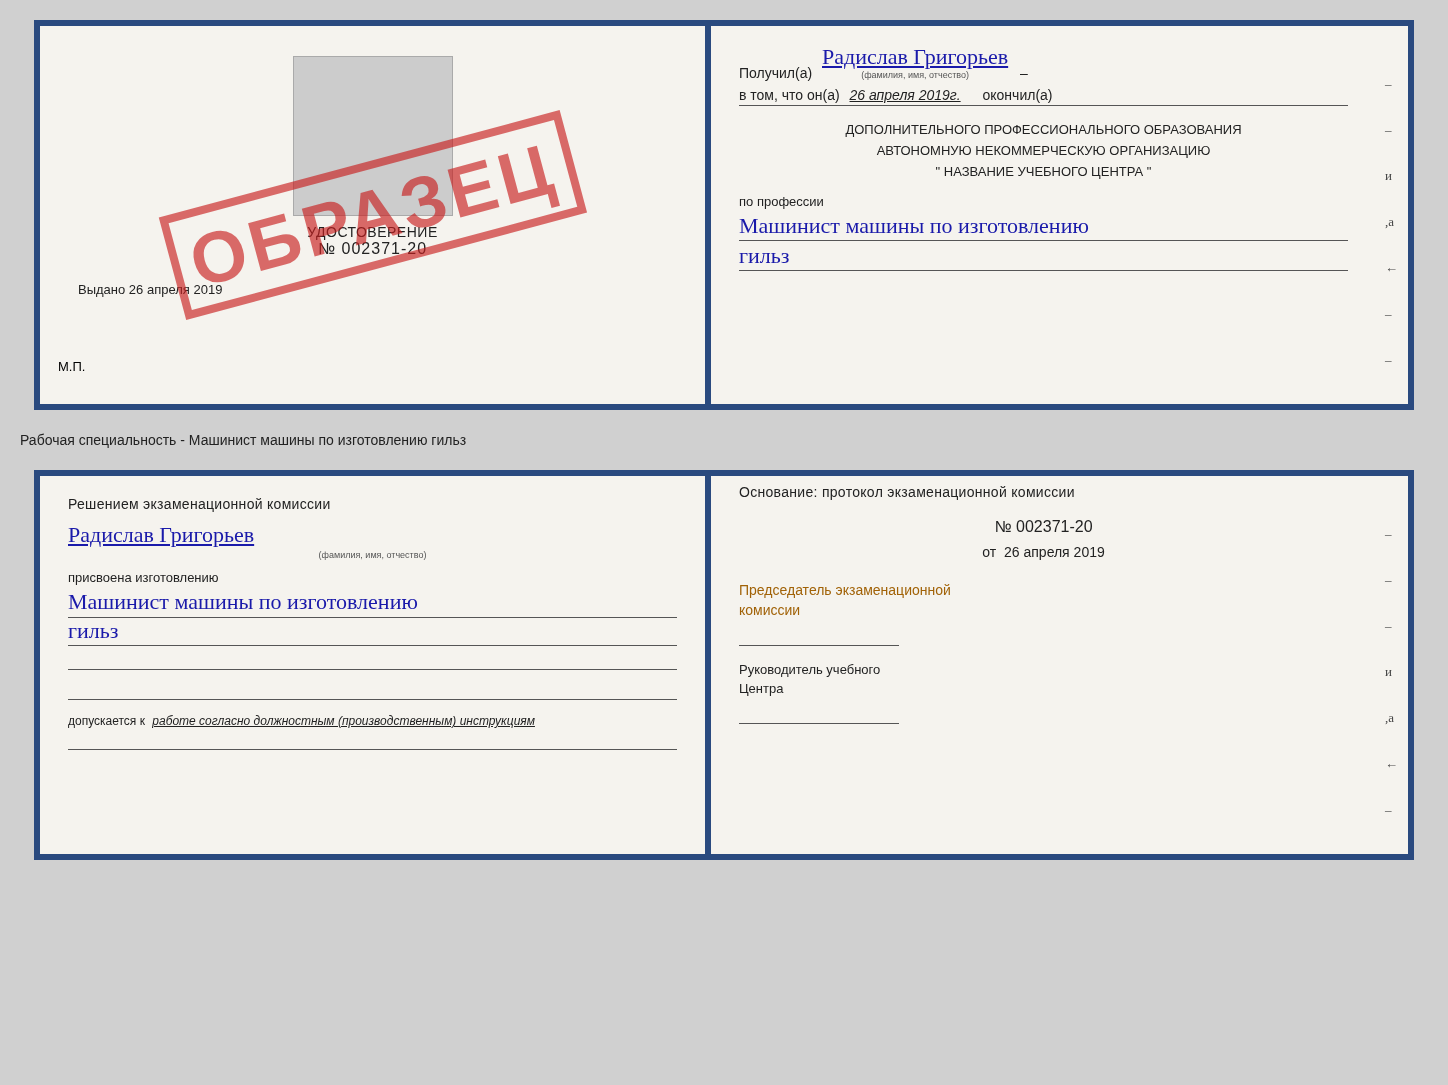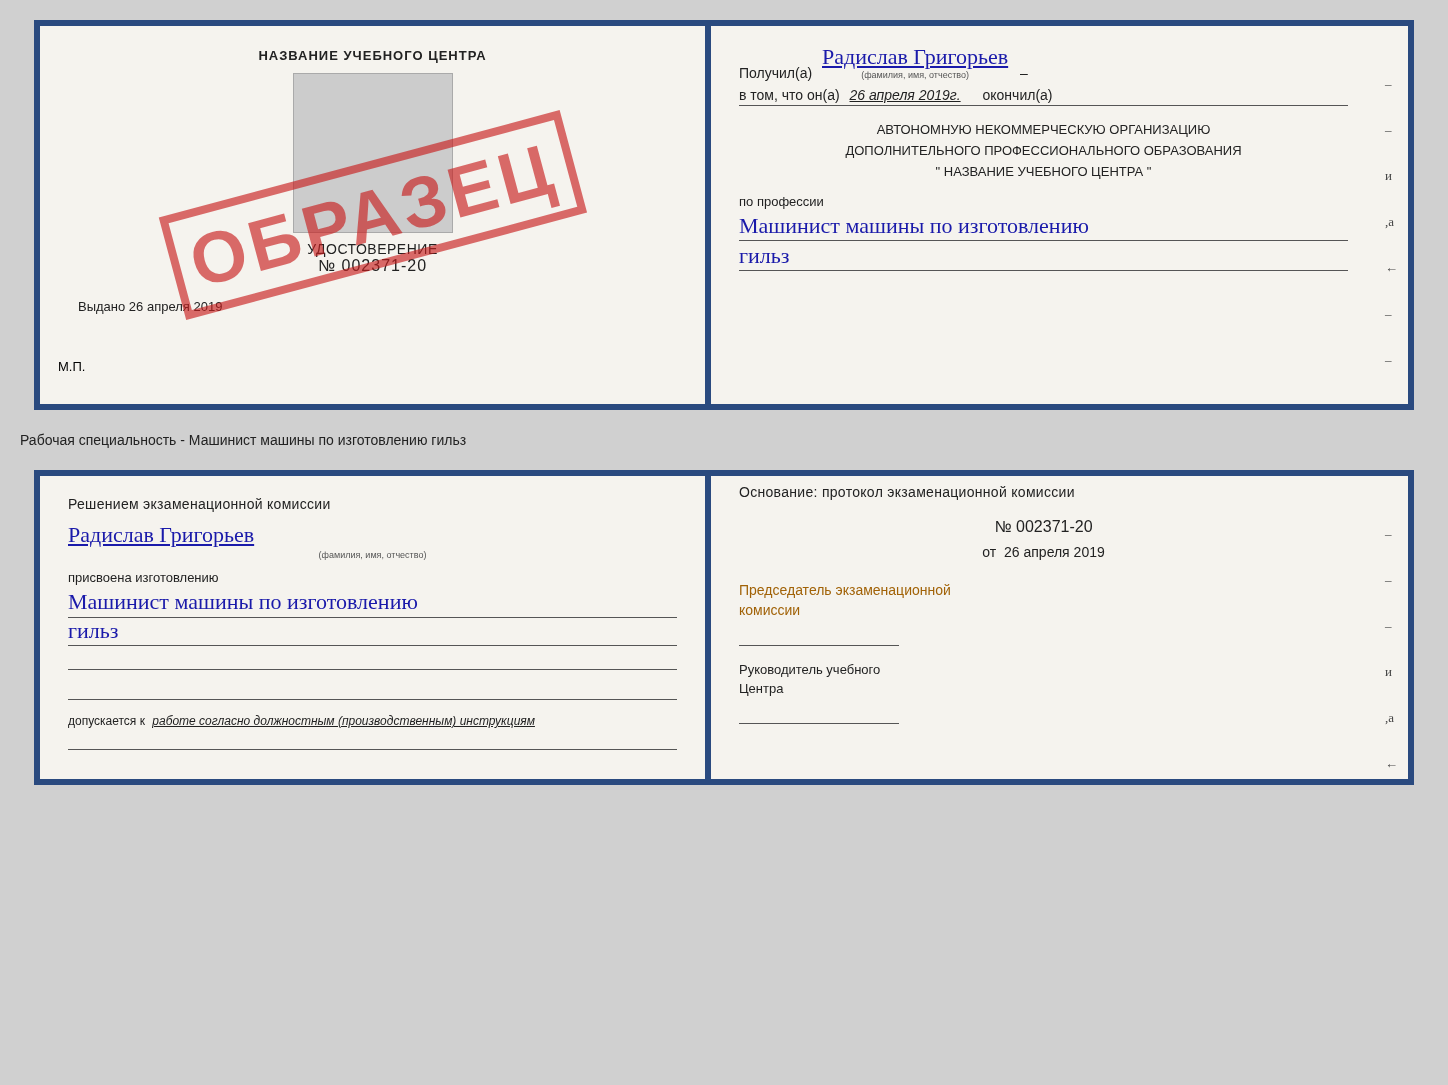--- a/index.html
+++ b/index.html
@@ -23,21 +23,21 @@
       border: 6px solid #2a4a7f;
       background: #f5f3ee;
       position: relative;
       overflow: hidden;
     }
 
     
     .cert-bottom {
       display: flex;
       width: 1380px;
-      height: 315px;
+      height: 390px;
       border: 6px solid #2a4a7f;
       background: #f5f3ee;
       position: relative;
       overflow: hidden;
     }
 
     .cert-left, .cert-right {
       flex: 1;
       padding: 22px 28px;
       position: relative;
@@ -293,21 +293,20 @@
       font-size: 13px;
       color: #444;
     }
   </style>
 </head>
 <body>
 
 <div class="cert-top">
 
   <div class="cert-left">
-    <div class="top-left-title">НАЗВАНИЕ УЧЕБНОГО ЦЕНТРА</div>
 
     <div class="stamp-area">
       <div class="stamp-box"></div>
       <div class="udost-text">УДОСТОВЕРЕНИЕ</div>
       <div class="udost-number">№ 002371-20</div>
     </div>
 
     <div class="vydano-line" style="margin-top:18px;">Выдано 26 апреля 2019</div>
 
     <div class="mp-text">М.П.</div>
@@ -328,22 +327,22 @@
       <span style="margin-left:8px;">–</span>
     </div>
 
     <div style="font-size:14px; font-family:Arial,sans-serif; color:#222; margin-bottom:14px; border-bottom:1px solid #555; padding-bottom:2px;">
       <span>в том, что он(а)</span>
       <span style="font-style:italic; text-decoration:underline; margin-left:6px;">26 апреля 2019г.</span>
       <span style="margin-left:18px;">окончил(а)</span>
     </div>
 
     <div class="org-block">
+      <div>ДОПОЛНИТЕЛЬНОГО ПРОФЕССИОНАЛЬНОГО ОБРАЗОВАНИЯ</div>
       <div>АВТОНОМНУЮ НЕКОММЕРЧЕСКУЮ ОРГАНИЗАЦИЮ</div>
-      <div>ДОПОЛНИТЕЛЬНОГО ПРОФЕССИОНАЛЬНОГО ОБРАЗОВАНИЯ</div>
       <div>"   НАЗВАНИЕ УЧЕБНОГО ЦЕНТРА   "</div>
     </div>
 
     <div class="po-professii" style="margin-top:8px;">по профессии</div>
     <span class="prof-name" style="border-bottom:1px solid #555; padding-bottom:1px; margin-bottom:2px;">Машинист машины по изготовлению</span>
     <span style="font-size:22px; font-family:'Brush Script MT',cursive; color:#1a1aaa; display:block; border-bottom:1px solid #555; padding-bottom:1px;">гильз</span>
 
     <div class="right-small-dashes">
       <span class="small-dash">–</span>
       <span class="small-dash">–</span>

